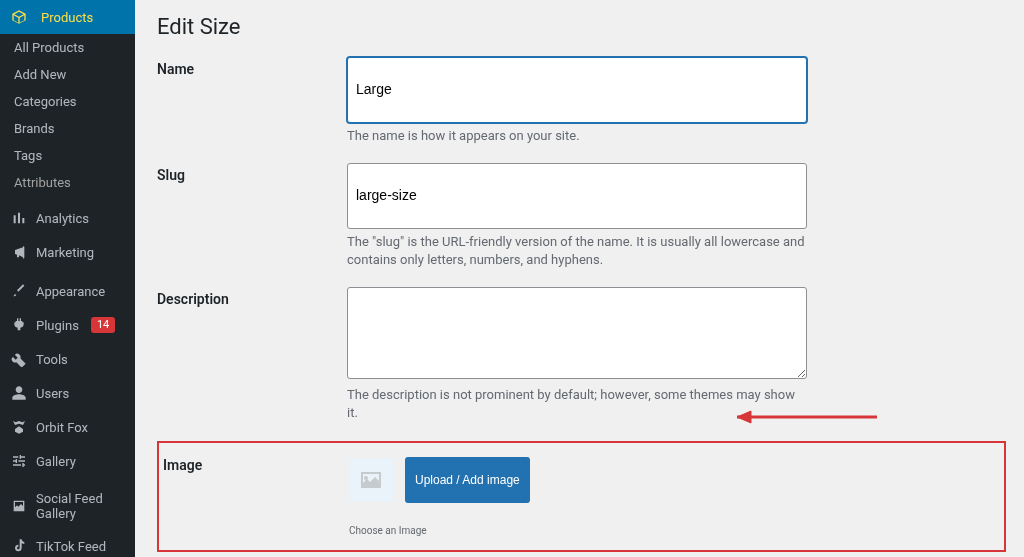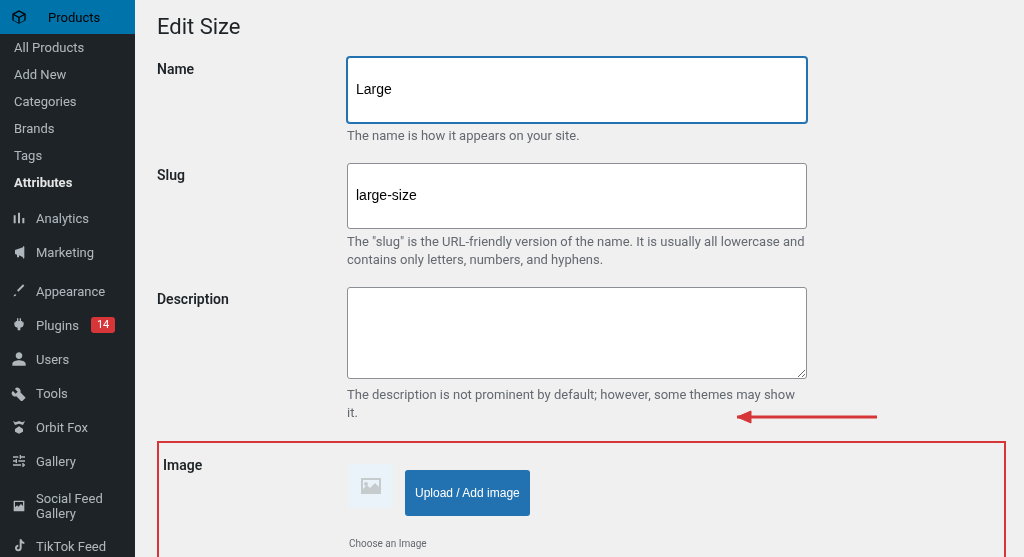--- a/index.html
+++ b/index.html
@@ -1,25 +1,25 @@
 <!DOCTYPE html>
 <html><head>
 <meta charset="utf-8">
 <style>
 * { box-sizing: border-box; margin: 0; padding: 0; }
 body { font-family: -apple-system, BlinkMacSystemFont, "Segoe UI", Roboto, sans-serif; font-size: 13px; background: #f0f0f1; color: #1d2327; }
 .wrap { display: flex; width: 1024px; height: 557px; overflow: hidden; position: relative; }
 
 
 .sidebar { width: 135px; background: #1d2327; color: #c3c4c7; flex-shrink: 0; }
-.sidebar .menu-top { background: #0073aa; color: #000000; padding: 8px 10px; display: flex; align-items: center; gap: 20px; position: relative; }
+.sidebar .menu-top { background: #0073aa; color: #fde047; padding: 8px 10px; display: flex; align-items: center; gap: 13px; position: relative; }
 .sidebar .menu-top::after { content: ""; position: absolute; right: -8px; top: 50%; transform: translateY(-50%); border: 8px solid transparent; border-right-color: #f0f0f1; }
 .sidebar .submenu { background: #1d2327; }
 .sidebar .submenu a { display: block; padding: 6px 10px 6px 14px; color: rgba(240,246,252,.7); text-decoration: none; font-size: 13px; }
-.sidebar .submenu a.current { color: #e5e5e5; font-weight: 700; }
+.sidebar .submenu a.current { color: #a3a3a3; font-weight: 400; }
 .sidebar .menu-item { display: flex; align-items: center; gap: 8px; padding: 8px 10px; color: rgba(240,246,252,.7); cursor: pointer; }
 .sidebar .menu-sep { height: 5px; }
 .sidebar .icon { width: 18px; height: 18px; display: inline-flex; align-items: center; justify-content: center; flex-shrink: 0; }
 .sidebar .icon svg { width: 16px; height: 16px; fill: currentColor; }
 .badge { background: #d63638; color: #fff; border-radius: 3px; padding: 0 6px; font-size: 11px; line-height: 16px; min-width: 16px; text-align: center; margin-left: 4px; }
 
 
 .main { flex: 1; padding: 10px 18px 0 22px; overflow-y: auto; background: #f0f0f1; position: relative; }
 h1 { font-size: 22px; font-weight: 400; color: #1d2327; margin: 4px 0 18px; }
 .form-row { display: flex; align-items: flex-start; margin-bottom: 18px; }
@@ -30,21 +30,21 @@
 .form-field textarea { width: 100%; height: 92px; padding: 4px 8px; border: 1px solid #8c8f94; border-radius: 3px; font-size: 14px; background: #fff; resize: vertical; }
 .form-field .help { font-size: 13px; color: #646970; margin-top: 4px; line-height: 1.4; }
 
 .image-section { border: 2px solid #d63638; padding: 14px 0 14px 0; margin: 4px 0 12px; position: relative; }
 .image-row { display: flex; align-items: flex-start; }
 .image-row label { width: 190px; font-weight: 600; font-size: 14px; color: #1d2327; padding-left: 4px; }
 .image-body { flex: 1; }
 .thumb-row { display: flex; align-items: center; gap: 12px; }
 .thumb { width: 44px; height: 44px; background: #eaf3fa; display: flex; align-items: center; justify-content: center; color: #c3c4c7; }
 .thumb svg { width: 24px; height: 20px; fill: #c6cbce; }
-.btn-upload { background: #2271b1; color: #fff; border: none; padding: 16px 10px; font-size: 12px; border-radius: 3px; cursor: pointer; margin-top: 13px; }
+.btn-upload { background: #2271b1; color: #fff; border: none; padding: 16px 10px; font-size: 12px; border-radius: 3px; cursor: pointer; }
 .choose-text { margin-top: 22px; font-size: 10px; color: #646970; }
 
 .actions { display: flex; align-items: center; gap: 14px; margin-top: 22px; }
 .btn-primary { background: #2271b1; color: #fff; border: 1px solid #2271b1; padding: 5px 12px; font-size: 13px; border-radius: 3px; cursor: pointer; }
 .btn-delete { color: #d63638; text-decoration: none; font-size: 13px; cursor: pointer; text-align: center; }
 
 .arrow { position: absolute; left: 582px; top: 405px; pointer-events: none; }
 .arrow svg line, .arrow svg polygon { stroke: #d63638; fill: #d63638; }
 </style>
 </head>
@@ -99,32 +99,32 @@
           <svg viewBox="0 0 24 24">
             <path d="M9 2v4H7v2H5v3c0 3 2 5 5 5v4h4v-4c3 0 5-2 5-5V8h-2V6h-2V2h-2v4h-2V2H9z"></path>
           </svg>
         </span>
       <span>Plugins</span>
       <span class="badge">14</span>
     </div>
     <div class="menu-item">
       <span class="icon">
           <svg viewBox="0 0 24 24">
+            <path d="M22 19l-8-8c1-2 0-5-2-6-2-2-5-1-6 1l4 4-3 3-4-4c-2 1-3 4-1 6 1 2 4 3 6 2l8 8 6-6z"></path>
+          </svg>
+        </span>
+      <span>Tools</span>
+    </div>
+    <div class="menu-item">
+      <span class="icon">
+          <svg viewBox="0 0 24 24">
             <path d="M12 12c2.7 0 5-2.3 5-5s-2.3-5-5-5-5 2.3-5 5 2.3 5 5 5zm0 2c-3.3 0-10 1.7-10 5v3h20v-3c0-3.3-6.7-5-10-5z"></path>
           </svg>
         </span>
       <span>Users</span>
-    </div>
-    <div class="menu-item">
-      <span class="icon">
-          <svg viewBox="0 0 24 24">
-            <path d="M22 19l-8-8c1-2 0-5-2-6-2-2-5-1-6 1l4 4-3 3-4-4c-2 1-3 4-1 6 1 2 4 3 6 2l8 8 6-6z"></path>
-          </svg>
-        </span>
-      <span>Tools</span>
     </div>
     <div class="menu-item">
       <span class="icon">
           <svg viewBox="0 0 24 24">
             <path d="M3 3l3 6 6-2 6 2 3-6-4 2-5-2-5 2-4-2zm9 8l-6 4v4l6 3 6-3v-4l-6-4z"></path>
           </svg>
         </span>
       <span>Orbit Fox</span>
     </div>
     <div class="menu-item">

